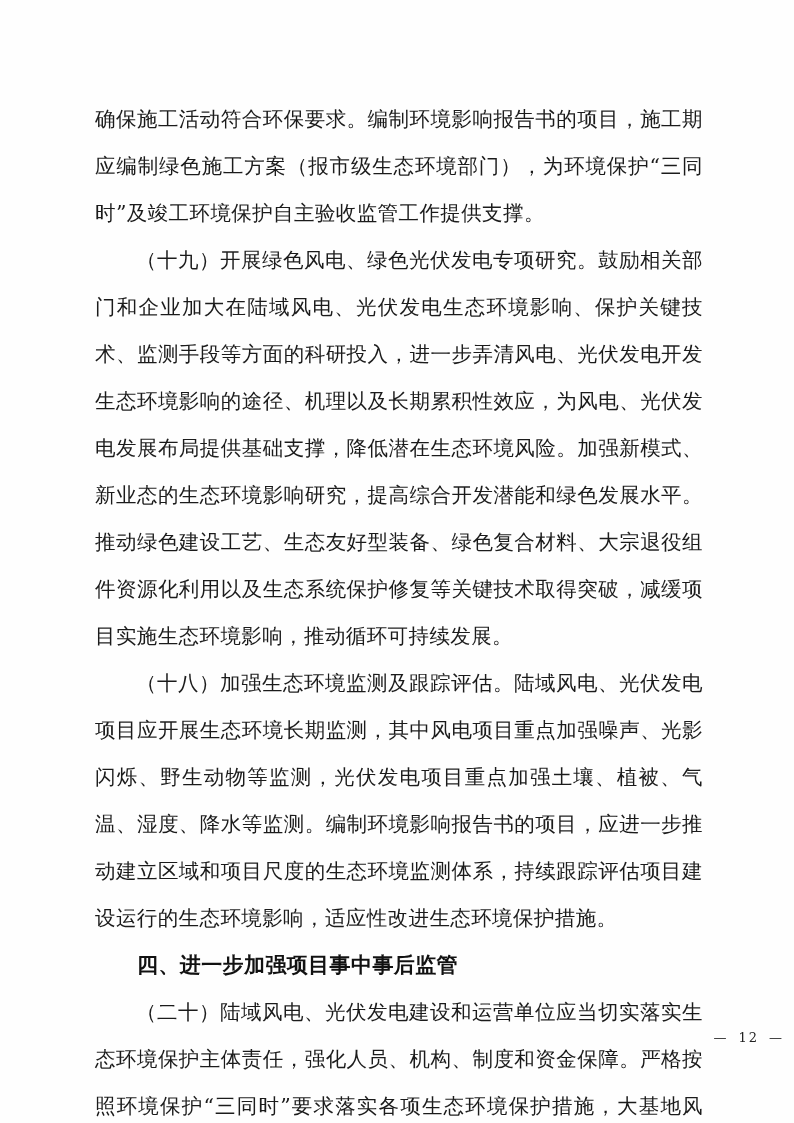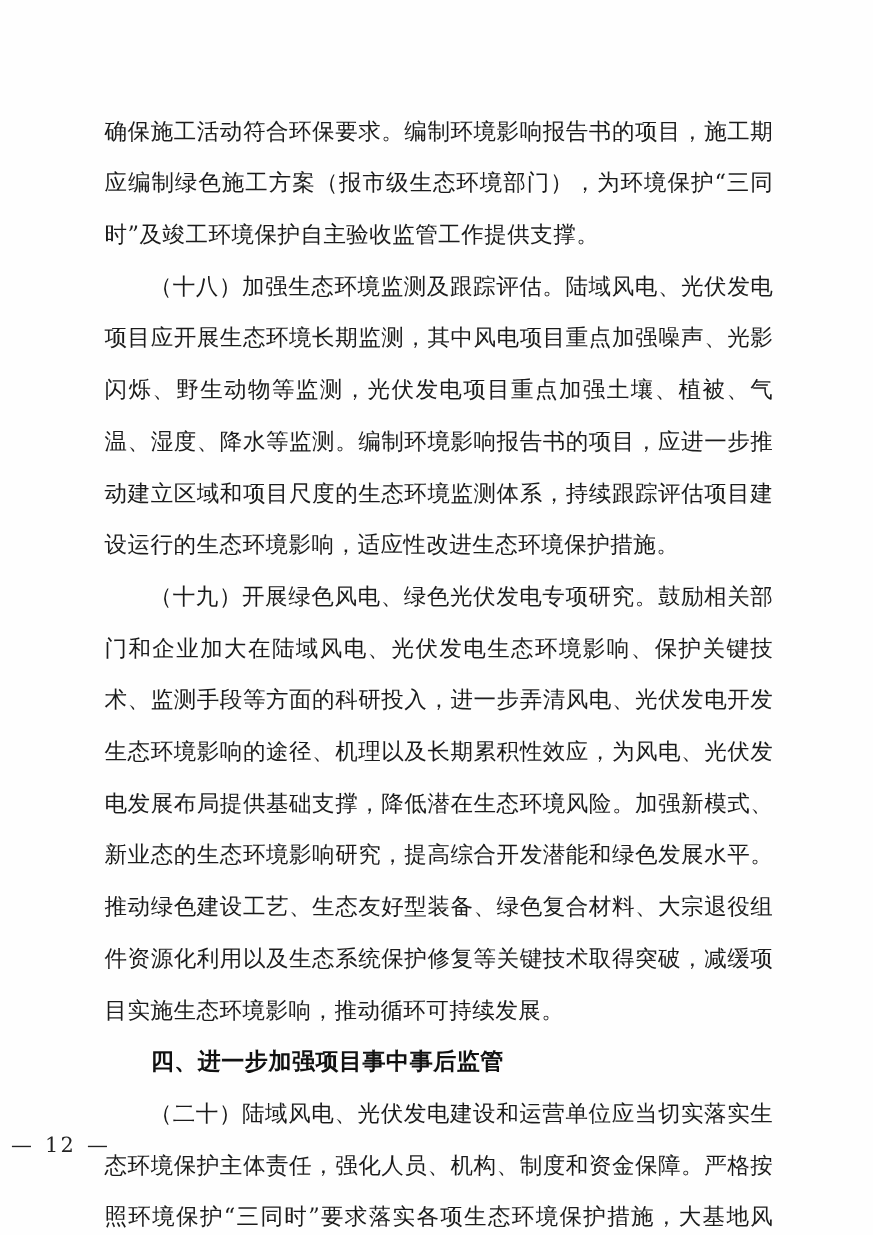--- a/index.html
+++ b/index.html
@@ -45,42 +45,42 @@
     font-weight: bold;
     text-indent: 2em;
     letter-spacing: 0.4px;
     font-family: "DejaVu Sans", "Liberation Sans", sans-serif;
   }
   .footer {
     position: absolute;
     left: 0;
     top: 1030px;
     width: 794px;
-    text-align: left;
-    font-size: 19px;
+    text-align: right;
+    font-size: 13px;
     color: #222;
     letter-spacing: 2px;
     font-family: "DejaVu Serif", "Liberation Serif", serif;
   }
   .footer .dash {
     display: inline-block;
     padding: 0 10px;
   }
 </style>
 </head>
 <body>
 
 <div class="page">
   <div class="content">
 
     <p class="">确保施工活动符合环保要求。编制环境影响报告书的项目，施工期应编制绿色施工方案（报市级生态环境部门），为环境保护“三同时”及竣工环境保护自主验收监管工作提供支撑。</p>
 
+    <p class="indent">（十九）开展绿色风电、绿色光伏发电专项研究。鼓励相关部门和企业加大在陆域风电、光伏发电生态环境影响、保护关键技术、监测手段等方面的科研投入，进一步弄清风电、光伏发电开发生态环境影响的途径、机理以及长期累积性效应，为风电、光伏发电发展布局提供基础支撑，降低潜在生态环境风险。加强新模式、新业态的生态环境影响研究，提高综合开发潜能和绿色发展水平。推动绿色建设工艺、生态友好型装备、绿色复合材料、大宗退役组件资源化利用以及生态系统保护修复等关键技术取得突破，减缓项目实施生态环境影响，推动循环可持续发展。</p>
+
     <p class="indent">（十八）加强生态环境监测及跟踪评估。陆域风电、光伏发电项目应开展生态环境长期监测，其中风电项目重点加强噪声、光影闪烁、野生动物等监测，光伏发电项目重点加强土壤、植被、气温、湿度、降水等监测。编制环境影响报告书的项目，应进一步推动建立区域和项目尺度的生态环境监测体系，持续跟踪评估项目建设运行的生态环境影响，适应性改进生态环境保护措施。</p>
-
-    <p class="indent">（十九）开展绿色风电、绿色光伏发电专项研究。鼓励相关部门和企业加大在陆域风电、光伏发电生态环境影响、保护关键技术、监测手段等方面的科研投入，进一步弄清风电、光伏发电开发生态环境影响的途径、机理以及长期累积性效应，为风电、光伏发电发展布局提供基础支撑，降低潜在生态环境风险。加强新模式、新业态的生态环境影响研究，提高综合开发潜能和绿色发展水平。推动绿色建设工艺、生态友好型装备、绿色复合材料、大宗退役组件资源化利用以及生态系统保护修复等关键技术取得突破，减缓项目实施生态环境影响，推动循环可持续发展。</p>
 
     <h2 class="section">四、进一步加强项目事中事后监管</h2>
 
     <p class="indent">（二十）陆域风电、光伏发电建设和运营单位应当切实落实生态环境保护主体责任，强化人员、机构、制度和资金保障。严格按照环境保护“三同时”要求落实各项生态环境保护措施，大基地风电、光伏发电项目及其他有实际需求的项目需委托专业技术机构开</p>
 
   </div>
 
   <div class="footer">
     <span class="dash">—</span><span>12</span><span class="dash">—</span>
   </div>

